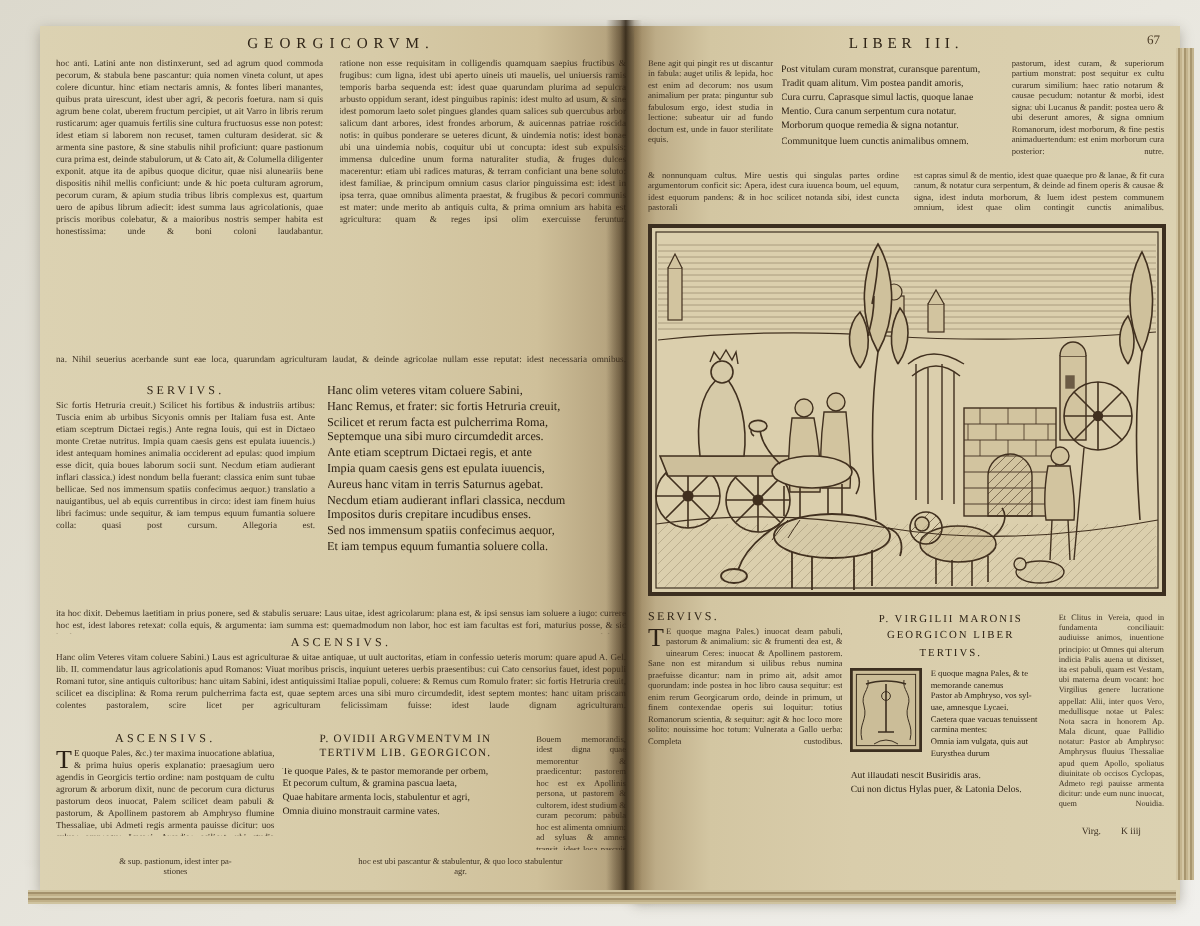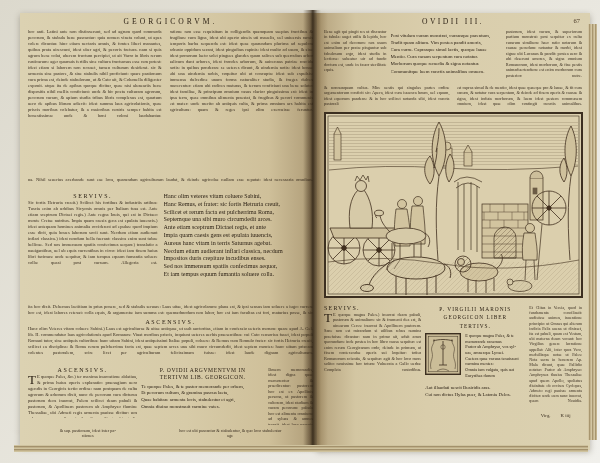--- a/index.html
+++ b/index.html
@@ -95,21 +95,21 @@
     <div class="cols" style="margin-top:3px;justify-content:space-around;">
       <div class="preline" style="font-size:4.3px;line-height:1.25;text-align:center;color:#3b2f21;">&amp; sup. pastionum, idest inter pa-
 stiones</div>
       <div class="preline" style="font-size:4.3px;line-height:1.25;text-align:center;color:#3b2f21;">hoc est ubi pascantur &amp; stabulentur, &amp; quo loco stabulentur
 agr.</div>
     </div>
   </div>
 
   <div class="page page-right">
     <div style="position:relative;">
-      <div class="runhead" style="letter-spacing:2.4px;">OVIDII III.</div>
+      <div class="runhead" style="letter-spacing:2.4px;">LIBER III.</div>
       <div class="folio" style="position:absolute;right:2px;top:0;">67</div>
     </div>
 
     <div class="cols" style="margin-top:3px;height:54px;gap:4px;">
       <div class="blk tiny2" style="width:64px;height:54px;">Bene agit qui pingit res ut discantur in fabula: auget utilis &amp; lepida, hoc est enim ad decorum: nos usum animalium per prata: pinguntur sub fabulosum ergo, idest studia in lectione: subeatur uir ad fundo doctum est, unde in fauor sterilitate equis.</div>
       <div class="blk verse" style="width:114px;height:54px;font-size:4.9px;line-height:1.45;padding-top:3px;">Post vitulam curam monstrat, curansque parentum,
 Tradit quam alitum. Vim postea pandit amoris,
 Cura curru. Caprasque simul lactis, quoque lanae
 Mentio. Cura canum serpentum cura notatur.
 Morborum quoque remedia &amp; signa notantur.

